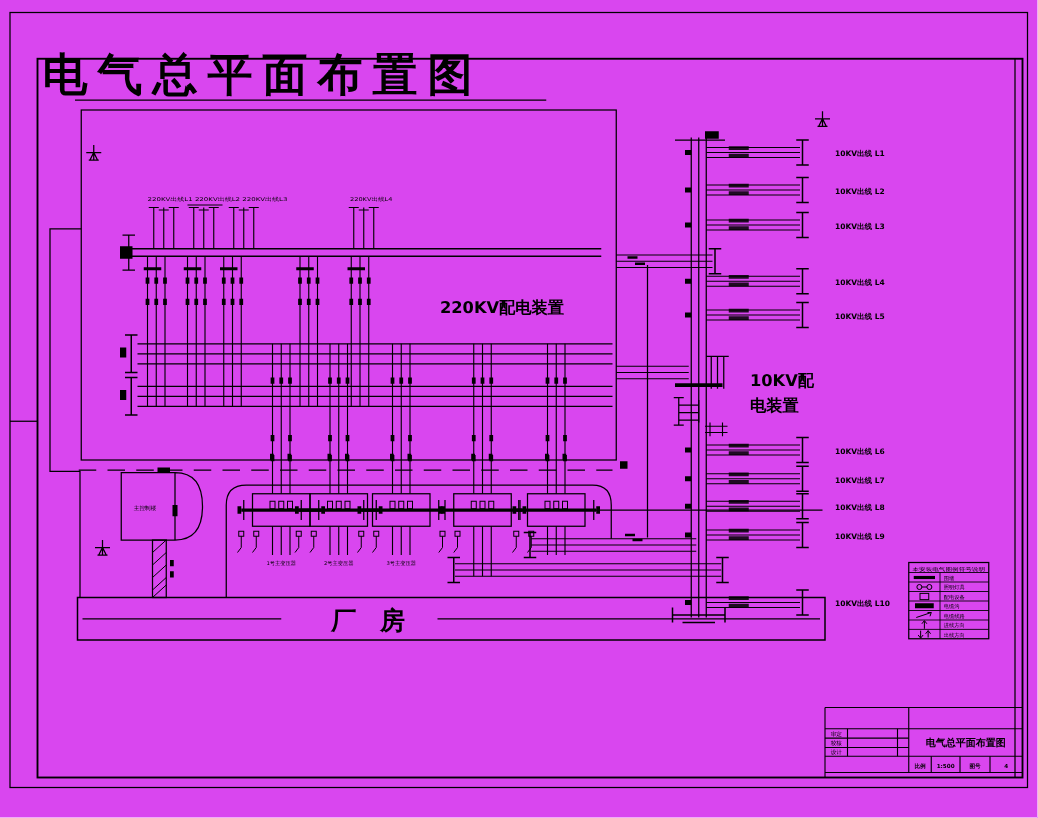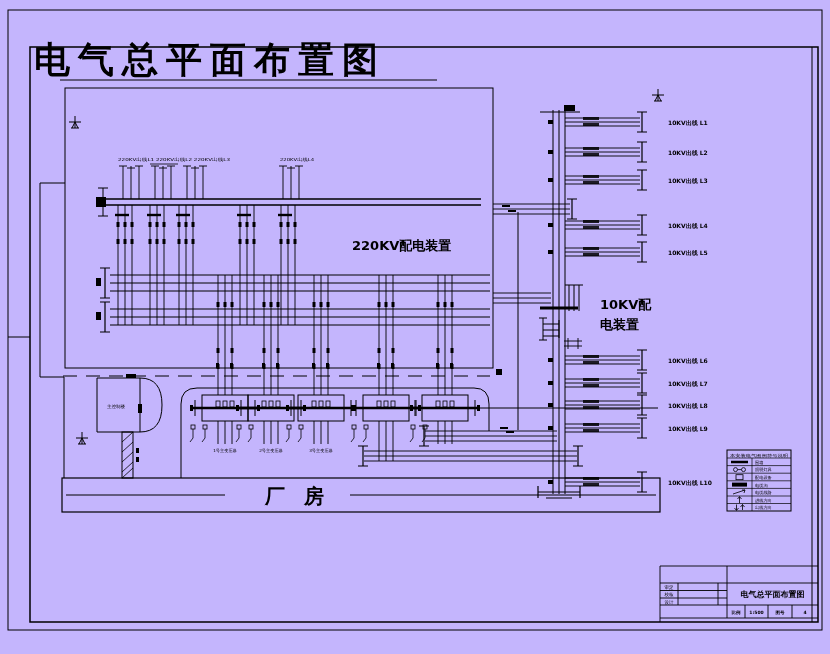--- a/index.html
+++ b/index.html
@@ -1,16 +1,16 @@
 <!DOCTYPE html>
 <html><head>
 <meta charset="utf-8">
 <style>
   html,body{margin:0;padding:0;background:#fff;}
-  .page{position:relative;width:830px;height:654px;background:#c4b5fd;overflow:hidden;
+  .page{position:relative;width:830px;height:654px;background:#d946ef;overflow:hidden;
         font-family:"DejaVu Sans",sans-serif;}
   svg{position:absolute;left:0;top:0;}
   svg line,svg path,svg rect.o,svg polyline,svg circle{stroke:#000;fill:none;}
   text{fill:#000;font-family:"DejaVu Sans",sans-serif;}
   .tiny{font-size:4.2px;}
   .lbl{font-size:6px;font-weight:bold;}
   .big{font-size:13px;font-weight:bold;}
 </style>
 </head>
 <body>

